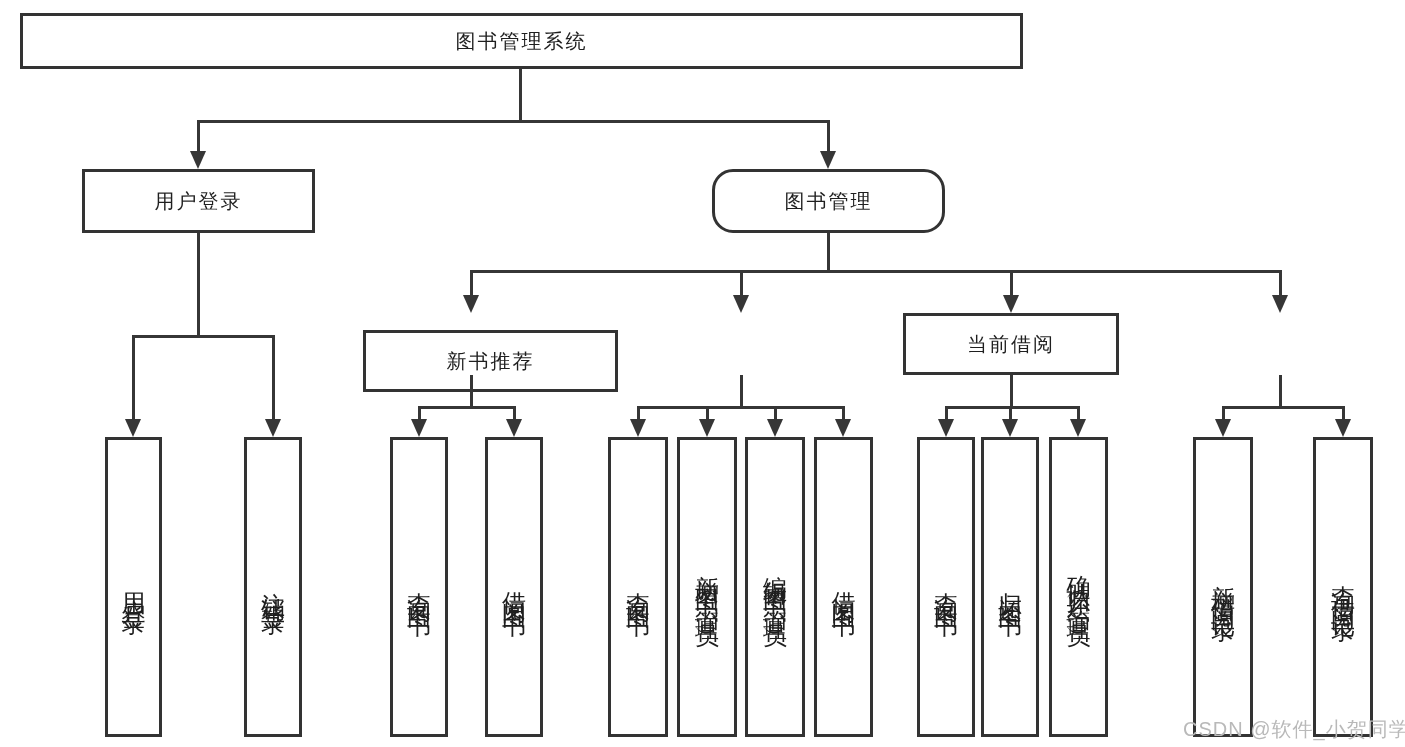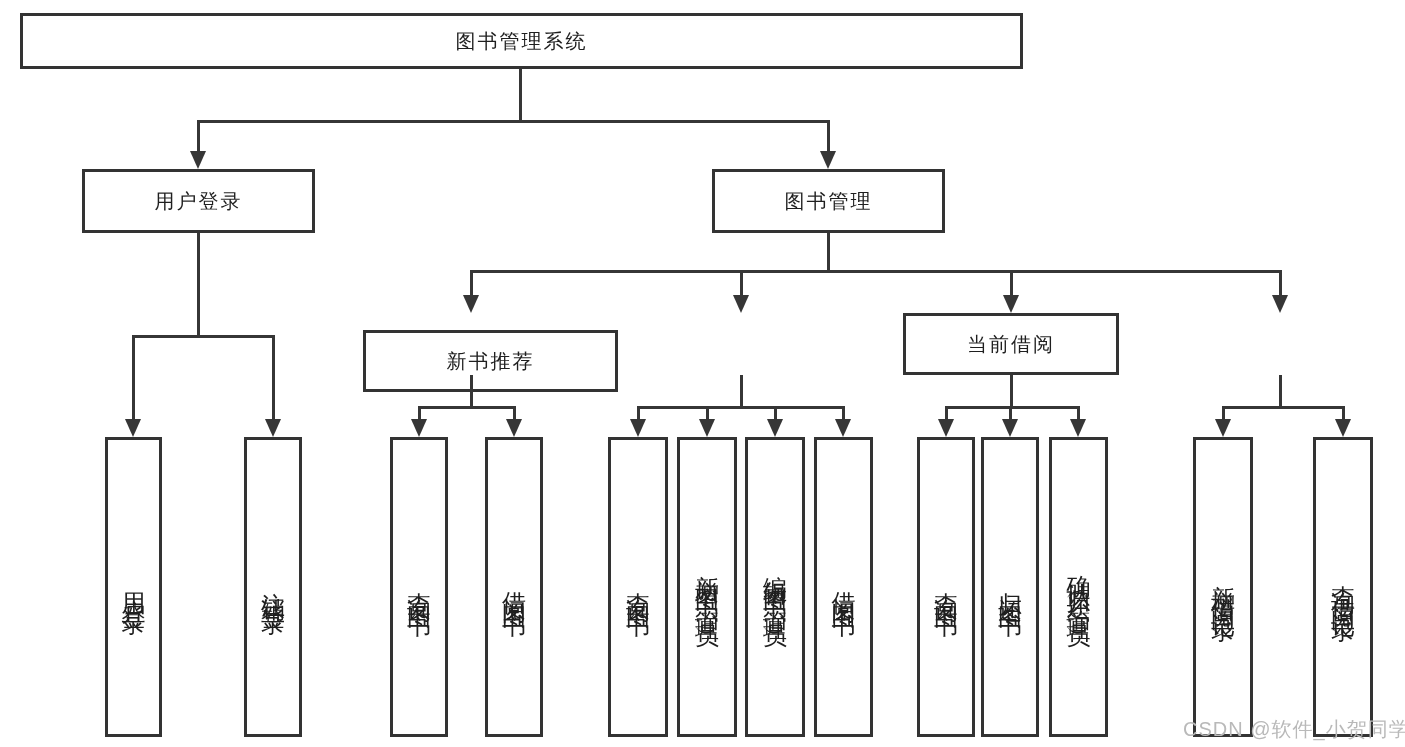--- a/index.html
+++ b/index.html
@@ -42,21 +42,21 @@
 
 <div class="canvas">
 
   <div class="box hbox" style="left:20px;top:13px;width:1003px;height:56px;">
     <span>图书管理系统</span>
   </div>
 
   <div class="box hbox" style="left:82px;top:169px;width:233px;height:64px;">
     <span>用户登录</span>
   </div>
-  <div class="box hbox" style="left:712px;top:169px;width:233px;height:64px;">
+  <div class="box hbox" style="left:712px;top:169px;width:233px;height:64px;border-radius:21px;">
     <span>图书管理</span>
   </div>
 
   <div class="box hbox" style="left:363px;top:330px;width:255px;height:62px;">
     <span>新书推荐</span>
   </div>
   <div class="box hbox" style="left:903px;top:313px;width:216px;height:62px;">
     <span>当前借阅</span>
   </div>
 

